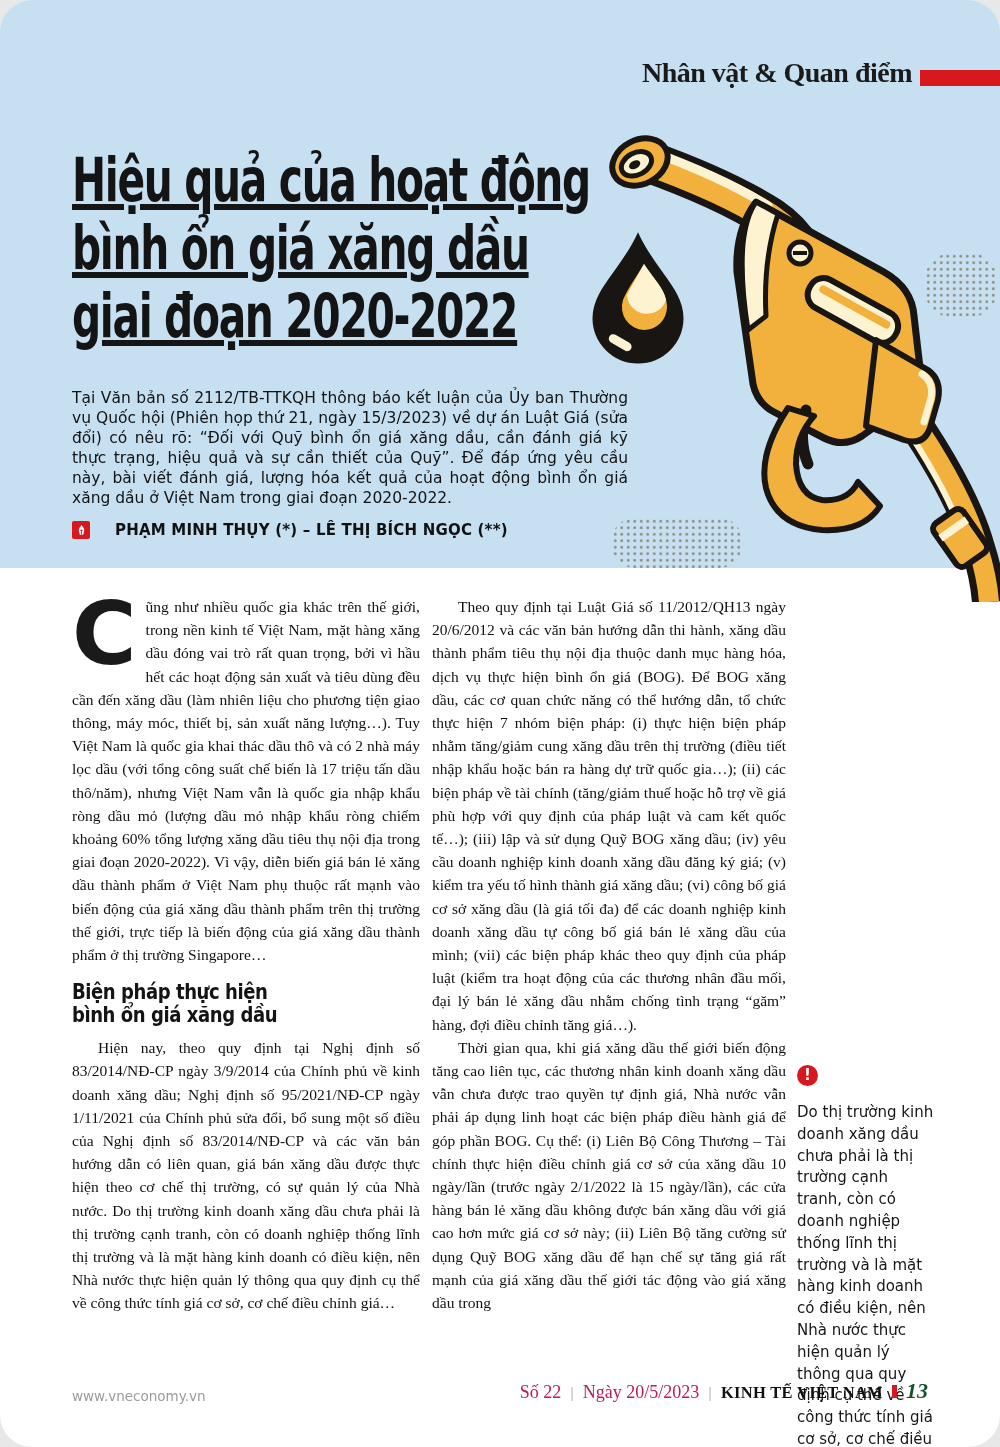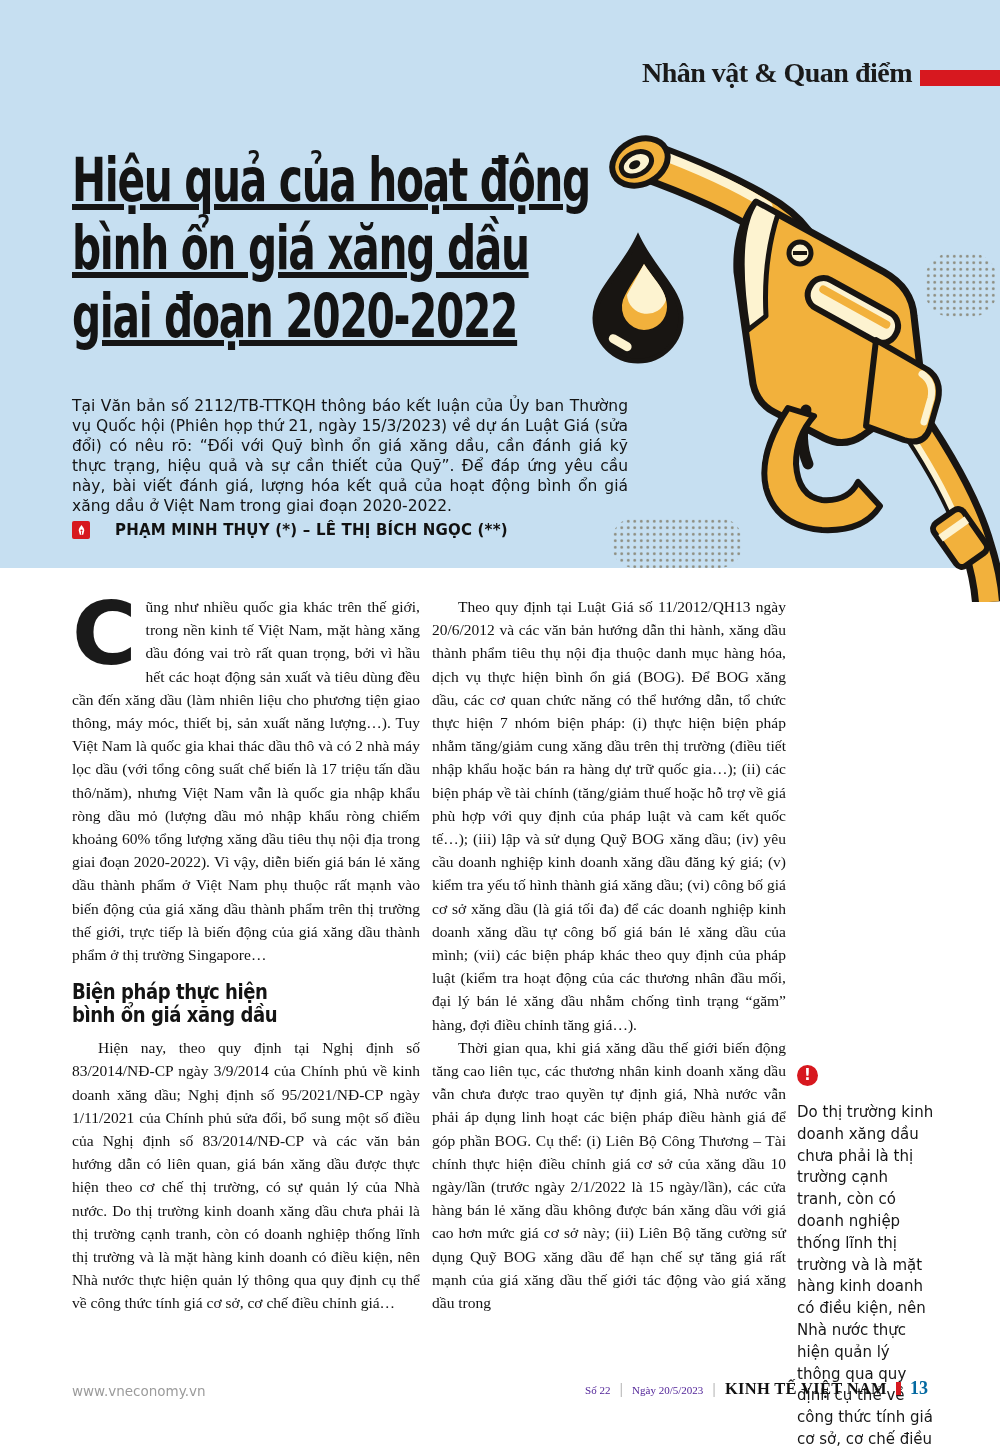--- a/index.html
+++ b/index.html
@@ -1,39 +1,39 @@
 <!DOCTYPE html>
 <html><head>
 <meta charset="utf-8">
 <style>
   html,body { margin:0; padding:0; background:#e8e8e8; }
   .page {
     position:relative; width:1000px; height:1447px; margin:0 auto;
     background:#ffffff; overflow:hidden;
-    font-family:"Liberation Sans", sans-serif; color:#151515;
+    font-family:"Liberation Sans", sans-serif; color:#151515;border-radius:32px;
   }
   
   .band { position:absolute; left:0; top:0; width:1000px; height:568px; background:#c6dff1; }
 
   .section-label {
     position:absolute; top:57px; right:88px;
     font-family:"Liberation Serif", serif; font-weight:700; font-size:28px; color:#1a1a1a;
     letter-spacing:-0.5px;
   }
   .red-bar { position:absolute; top:70px; right:0; width:80px; height:16px; background:#d7181f; }
 
   .title { position:absolute; left:72px; top:146px;text-decoration:underline; }
   .title-line {
     display:block; white-space:nowrap;
     font-family:"DejaVu Sans", sans-serif; font-weight:800; font-size:60px; line-height:68px;
     letter-spacing:-2px; color:#141414;
     transform:scaleX(0.68); transform-origin:0 50%;
   }
   .lede {
-    position:absolute; left:72px; top:380px; width:556px;
+    position:absolute; left:72px; top:372px; width:556px;
     font-family:"DejaVu Sans", sans-serif; font-size:15.5px; line-height:20px;
     color:#131313; text-align:justify;
   }
   .byline { position:absolute; left:72px; top:521px; display:flex; align-items:center; gap:25px; }
   .byline-icon {
     width:18px; height:18px; background:#d7181f; border-radius:2px;
     display:flex; align-items:center; justify-content:center; flex:0 0 auto;
   }
   .byline-text {
     font-family:"DejaVu Sans", sans-serif; font-weight:700; font-size:15px; color:#111;
@@ -84,28 +84,28 @@
     color:#161616;
   }
 
   
   .footer {
     position:absolute; left:72px; right:72px; top:1378px;
     display:flex; justify-content:space-between; align-items:flex-end;
   }
   .site { font-family:"DejaVu Sans", sans-serif; font-size:13.5px; color:#9b9b9b; text-decoration:none; }
   .footer-right { display:flex; align-items:baseline; gap:9px; }
-  .f-issue, .f-date { font-family:"Liberation Serif", serif; font-size:11px; color:#4c1d95; }
+  .f-issue, .f-date { font-family:"Liberation Serif", serif; font-size:18px; color:#be185d; }
   .f-sep { color:#bdbdbd; font-size:14px; }
   .f-brand {
     font-family:"Liberation Serif", serif; font-weight:700; font-size:16.5px; color:#111;
     letter-spacing:0.3px;
   }
   .f-tick { display:inline-block; width:5px; height:13px; background:#d7181f; align-self:center; }
-  .f-page { font-family:"Liberation Serif", serif; font-weight:700; font-size:18px; color:#0369a1; }
+  .f-page { font-family:"Liberation Serif", serif; font-weight:700; font-size:22px; color:#14532d;font-style:italic; }
 </style>
 </head>
 <body>
 
 <div class="page">
 
   <div class="band"></div>
 
   <div class="section-label">Nhân vật &amp; Quan điểm</div>
   <div class="red-bar"></div>

